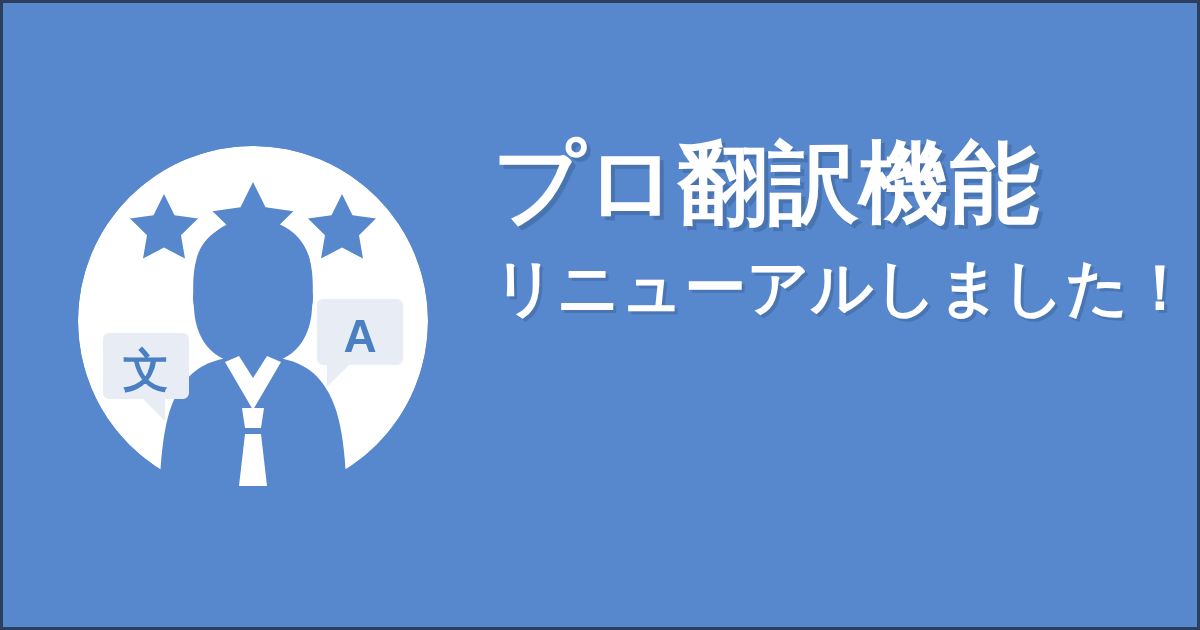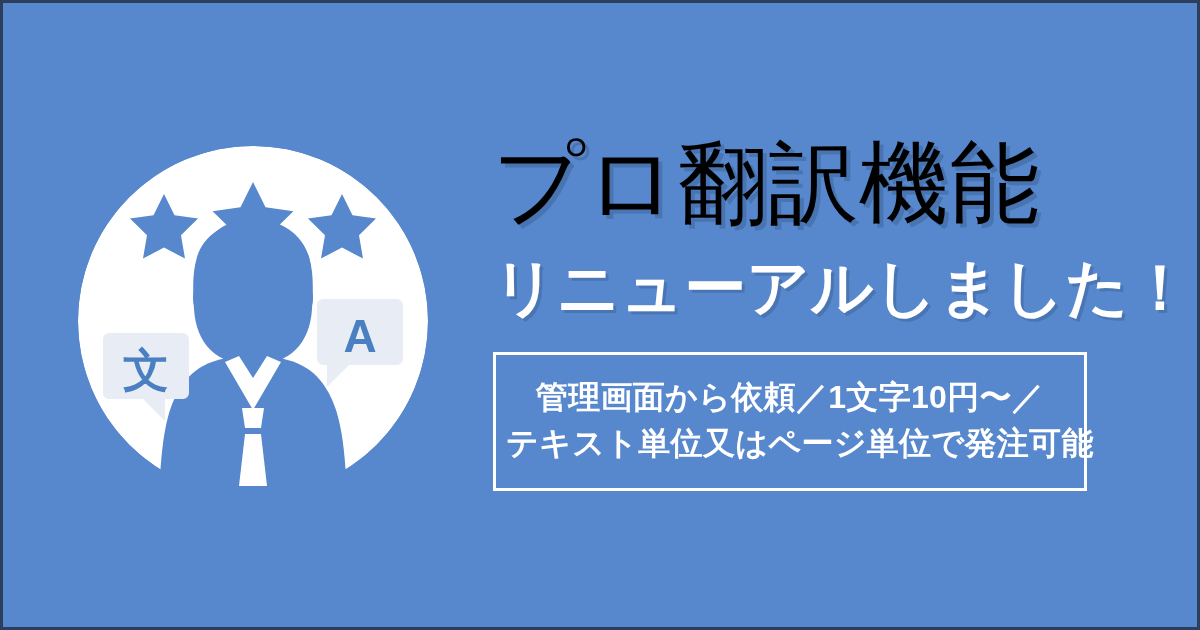--- a/index.html
+++ b/index.html
@@ -40,24 +40,24 @@
   
   .copy {
     position: absolute;
     left: 490px;
     top: 132px;
     width: 596px;
   }
 
   .headline {
     margin: 0;
-    color: #000000;
+    color: #ffffff;
     font-size: 90px;
     line-height: 1.08;
-    font-weight: 400;
+    font-weight: 700;
     letter-spacing: 0.005em;
     white-space: nowrap;
     text-shadow: 4px 4px 0 rgba(40, 72, 116, 0.30);
   }
 
   .subhead {
     margin: 22px 0 0 0;
     color: #ffffff;
     font-size: 62px;
     line-height: 1.1;
@@ -157,20 +157,16 @@
                M178 3 a175 175 0 1 0 0.001 0 Z"></path>
     </svg>
   </div>
 
   <div class="copy">
 
     <h1 class="headline">プロ翻訳機能</h1>
 
     <h2 class="subhead">リニューアルしました！</h2>
 
-    <div class="note-box">
-      <div class="note-line">管理画面から依頼／1文字10円〜／</div>
-      <div class="note-line">テキスト単位又はページ単位で発注可能</div>
-    </div>
 
   </div>
 
 </div>
 
 </body></html>

